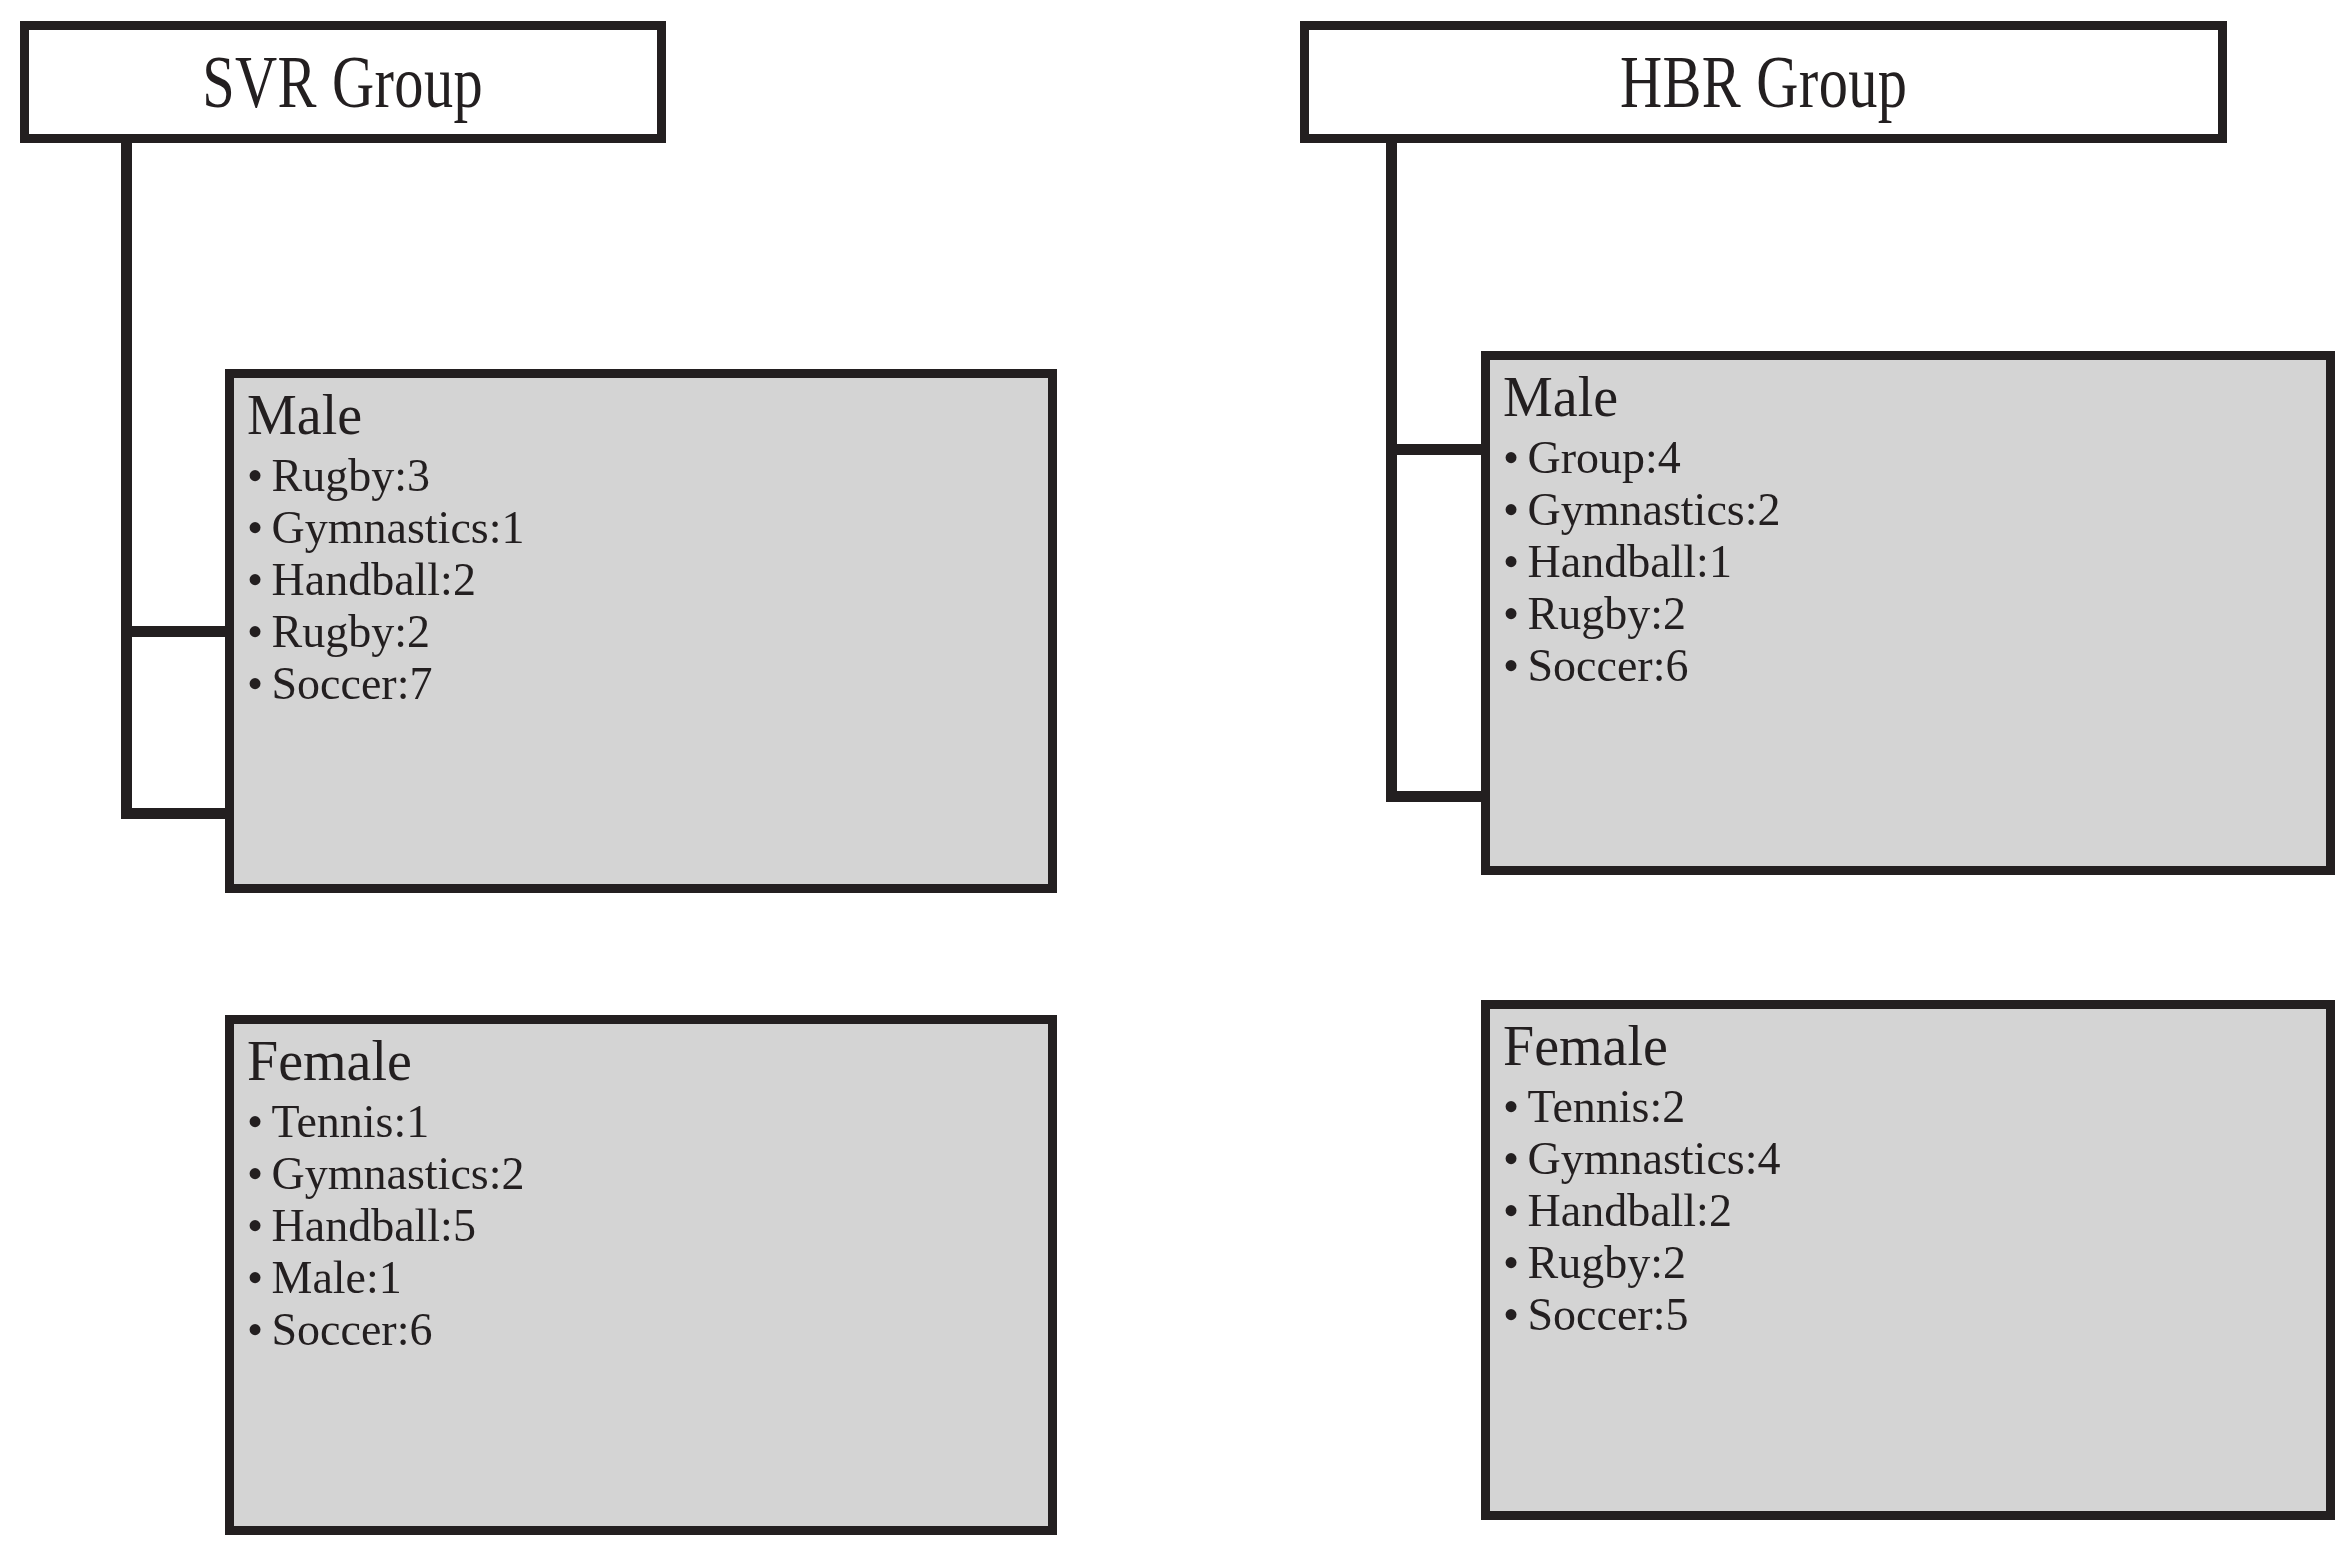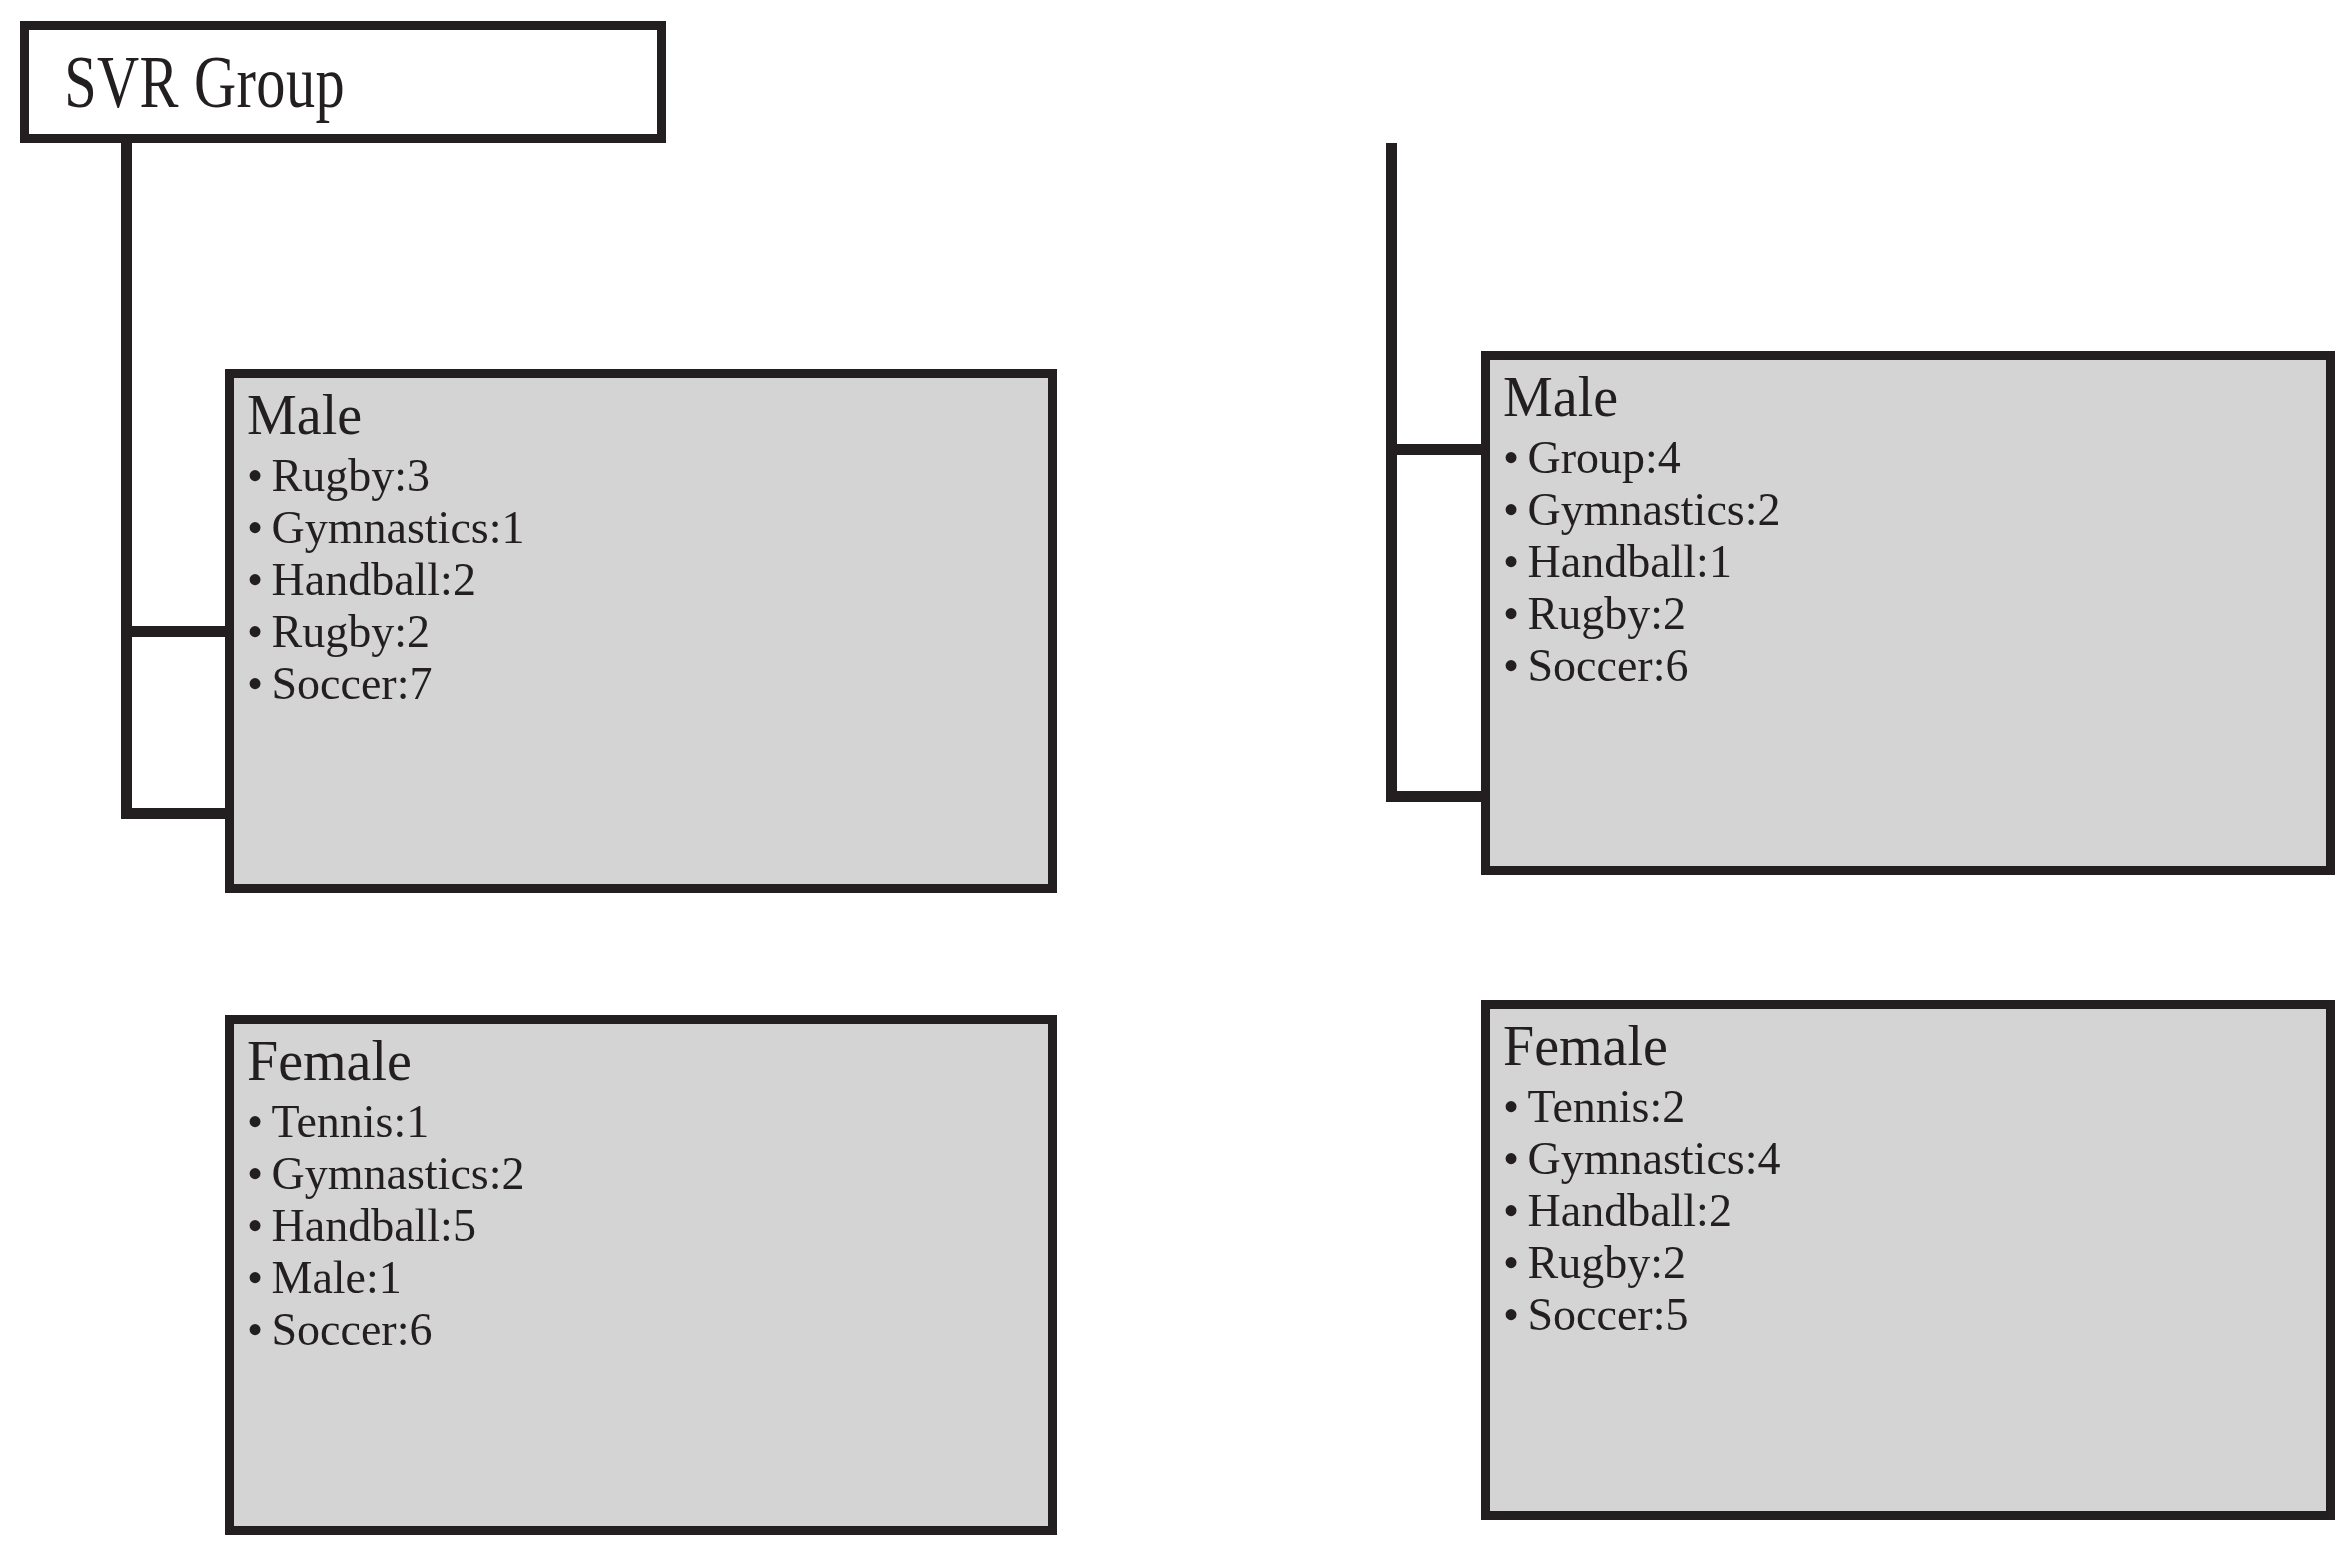--- a/index.html
+++ b/index.html
@@ -21,21 +21,21 @@
   }
 
   
   .group-header {
     position: absolute;
     box-sizing: border-box;
     background: #ffffff;
     border: 9.4px solid #231f20;
     display: flex;
     align-items: center;
-    justify-content: flex-start;
+    justify-content: center;
   }
   .group-header .group-title {
     font-size: 73px;
     line-height: 1;
     letter-spacing: 0.5px;
     white-space: nowrap;
     transform: scaleX(0.80);
     transform-origin: center center;
   }
 
@@ -156,20 +156,23 @@
         <span class="bullet">•</span>
         <span class="sport-text">Male:1</span>
       </li>
       <li class="sport-item">
         <span class="bullet">•</span>
         <span class="sport-text">Soccer:6</span>
       </li>
     </ul>
   </div>
 
+  <div class="group-header" id="hbr-header">
+    <span class="group-title">HBR Group</span>
+  </div>
 
   <div class="conn" id="hbr-trunk"></div>
   <div class="conn" id="hbr-branch-male"></div>
   <div class="conn" id="hbr-branch-fem"></div>
 
   <div class="subgroup-box" id="hbr-male">
     <div class="subgroup-title">Male</div>
     <ul class="sport-list">
       <li class="sport-item">
         <span class="bullet">•</span>

